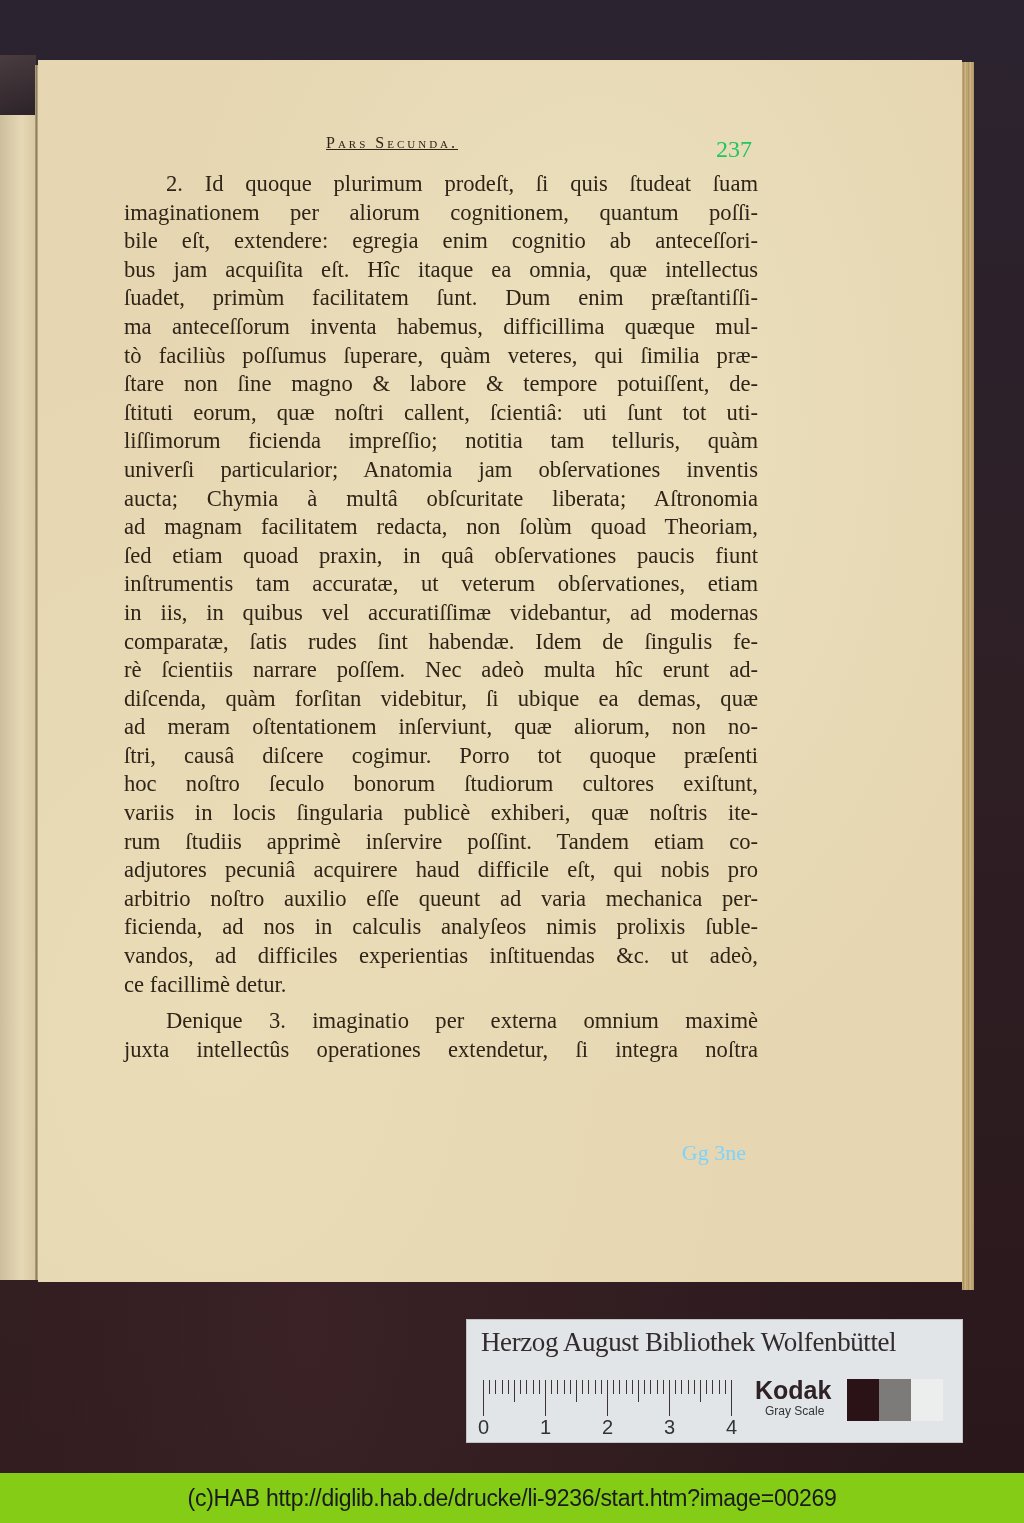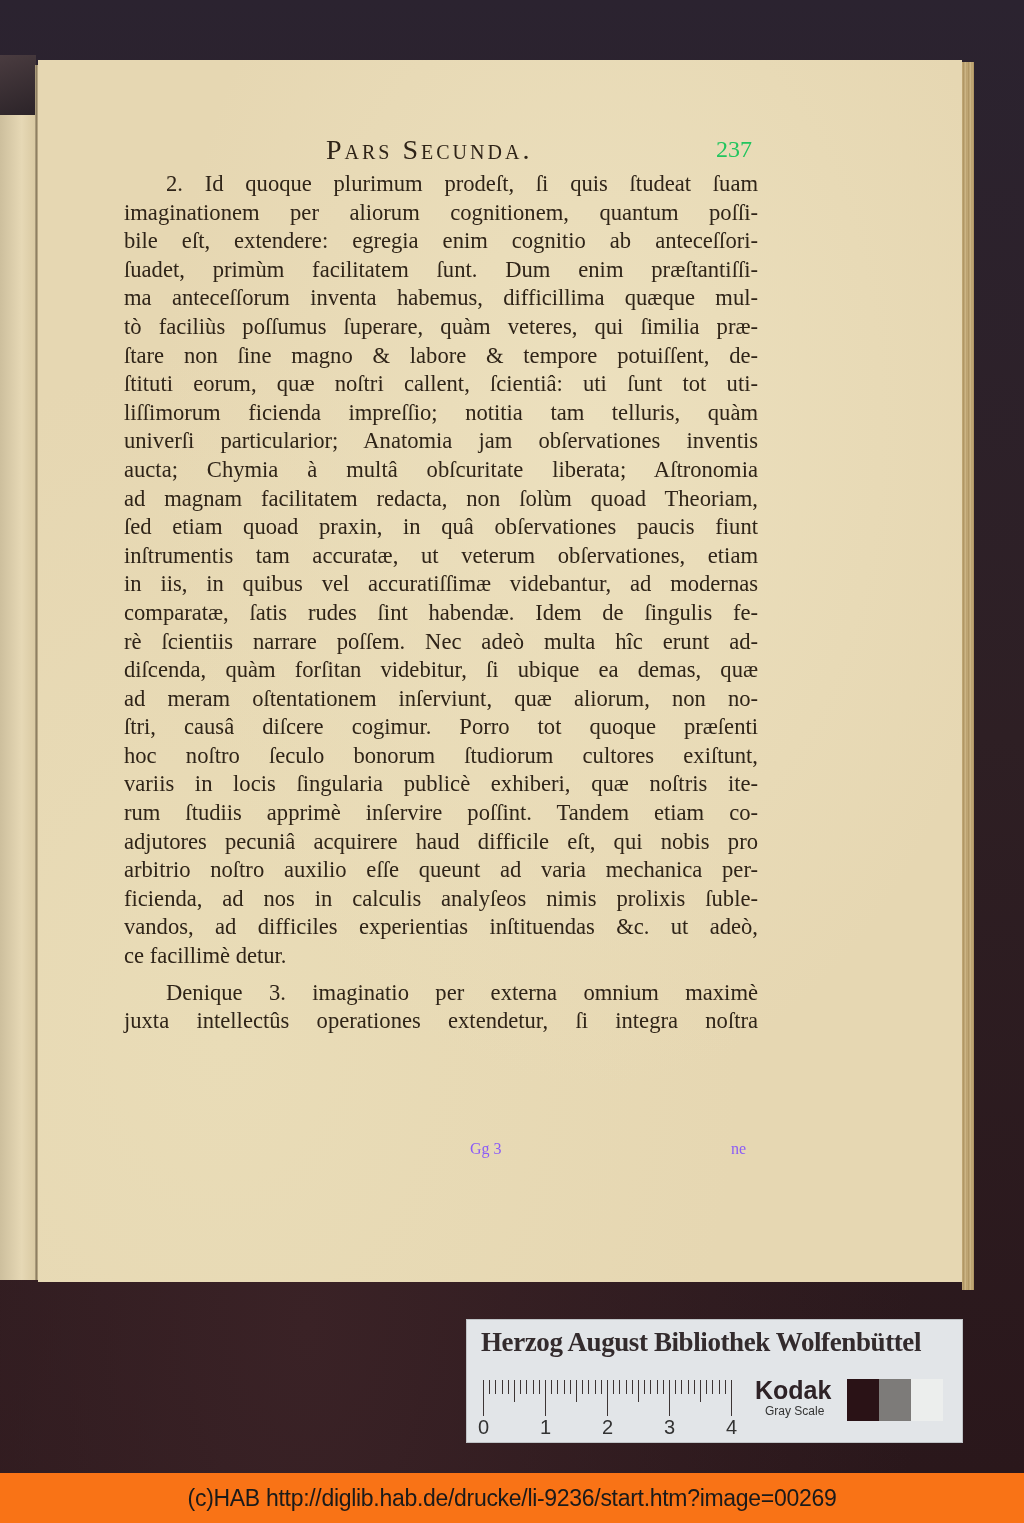--- a/index.html
+++ b/index.html
@@ -31,65 +31,65 @@
     background:
       radial-gradient(ellipse at 60% 30%, #ece0be 0%, rgba(0,0,0,0) 55%),
       radial-gradient(ellipse at 20% 80%, #e9dcb7 0%, rgba(0,0,0,0) 50%),
       #e6d7b2;
   }
   .page-edges {
     position: absolute; left: 962px; top: 62px; width: 12px; height: 1228px;
     background: repeating-linear-gradient(90deg, #c6ad7a 0px, #a98f5e 2px, #d4be8e 3px, #b49a68 5px);
   }
   .running-head {
-    position: absolute; left: 326px; top: 134px; font-size: 28px;
-    letter-spacing: 3px; color: #2f2418; font-variant: small-caps;
+    position: absolute; left: 326px; top: 134px; font-size: 16px;
+    letter-spacing: 3px; color: #2f2418; font-variant: small-caps; text-decoration: underline;
   }
   .page-number {
     position: absolute; left: 716px; top: 136px; font-size: 24px; color: #22c55e;
   }
   .body-text {
     position: absolute; left: 110px; top: 170px; width: 648px;
     font-size: 22.6px; line-height: 28.6px; color: #2f2418;
   }
   .line {
     display: block; white-space: nowrap; text-align: justify;
     text-align-last: justify; height: 28.6px; margin-left: 14px;
   }
   .line.indent { padding-left: 42px; }
   .line.last { text-align-last: left; }
   .para-gap { height: 8px; }
   .catchwords {
     position: absolute; left: 470px; top: 1140px; width: 276px;
-    display: flex; justify-content: space-between; font-size: 16px; color: #8b5cf6;
+    display: flex; justify-content: flex-end; font-size: 22px; color: #7dd3fc;
   }
   .target {
     position: absolute; left: 466px; top: 1319px; width: 495px; height: 122px;
     background: #e2e5e8; border: 1px solid #bfc3c6;
     font-family: "Liberation Sans", sans-serif;
   }
   .target-title {
     position: absolute; left: 14px; top: 7px;
-    font-family: "Liberation Serif", serif; font-weight: bold;
+    font-family: "Liberation Serif", serif; font-weight: normal;
     font-size: 27px; color: #332b2d; letter-spacing: -0.4px; white-space: nowrap;
   }
   .ruler { position: absolute; left: 16px; top: 60px; width: 250px; height: 60px; }
   .tick { position: absolute; top: 0; width: 1px; background: #3d3535; }
   .ruler-num { position: absolute; top: 36px; font-size: 20px; color: #333; }
   .kodak-logo {
     position: absolute; left: 288px; top: 56px; font-weight: bold;
     font-size: 25px; color: #2e2226;
   }
   .kodak-sub {
     position: absolute; left: 298px; top: 84px; font-size: 12px; color: #333;
   }
   .swatch { position: absolute; top: 59px; height: 42px; width: 32px; }
   .footer {
     position: absolute; left: 0; top: 1473px; width: 1024px; height: 50px;
-    background: #f97316; color: #1a1a1a;
+    background: #84cc16; color: #1a1a1a;
     font-family: "Liberation Sans", sans-serif; font-size: 23px;
     display: flex; align-items: center; justify-content: center; letter-spacing: -0.3px;
   }
 </style>
 </head>
 <body>
 
 <div class="backdrop"></div>
 <div class="left-page">
   <div class="left-page-shadow"></div>
@@ -99,20 +99,21 @@
 
 <div class="page"></div>
 
 <div class="running-head">Pars Secunda.</div>
 <div class="page-number">237</div>
 
 <div class="body-text" id="body-text">
     <span class="line indent">2. Id quoque plurimum prodeſt, ſi quis ſtudeat ſuam</span>
     <span class="line">imaginationem per aliorum cognitionem, quantum poſſi-</span>
     <span class="line">bile eſt, extendere: egregia enim cognitio ab anteceſſori-</span>
+    <span class="line">bus jam acquiſita eſt. Hîc itaque ea omnia, quæ intellectus</span>
     <span class="line">ſuadet, primùm facilitatem ſunt. Dum enim præſtantiſſi-</span>
     <span class="line">ma anteceſſorum inventa habemus, difficillima quæque mul-</span>
     <span class="line">tò faciliùs poſſumus ſuperare, quàm veteres, qui ſimilia præ-</span>
     <span class="line">ſtare non ſine magno &amp; labore &amp; tempore potuiſſent, de-</span>
     <span class="line">ſtituti eorum, quæ noſtri callent, ſcientiâ: uti ſunt tot uti-</span>
     <span class="line">liſſimorum ficienda impreſſio; notitia tam telluris, quàm</span>
     <span class="line">univerſi particularior; Anatomia jam obſervationes inventis</span>
     <span class="line">aucta; Chymia à multâ obſcuritate liberata; Aſtronomia</span>
     <span class="line">ad magnam facilitatem redacta, non ſolùm quoad Theoriam,</span>
     <span class="line">ſed etiam quoad praxin, in quâ obſervationes paucis fiunt</span>

